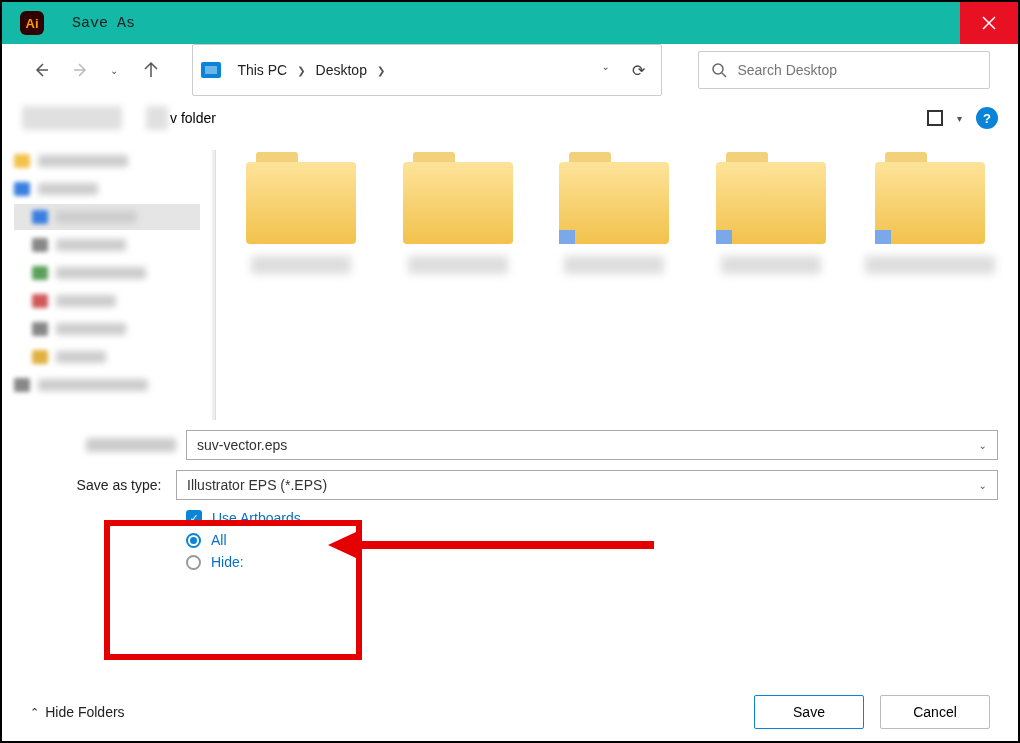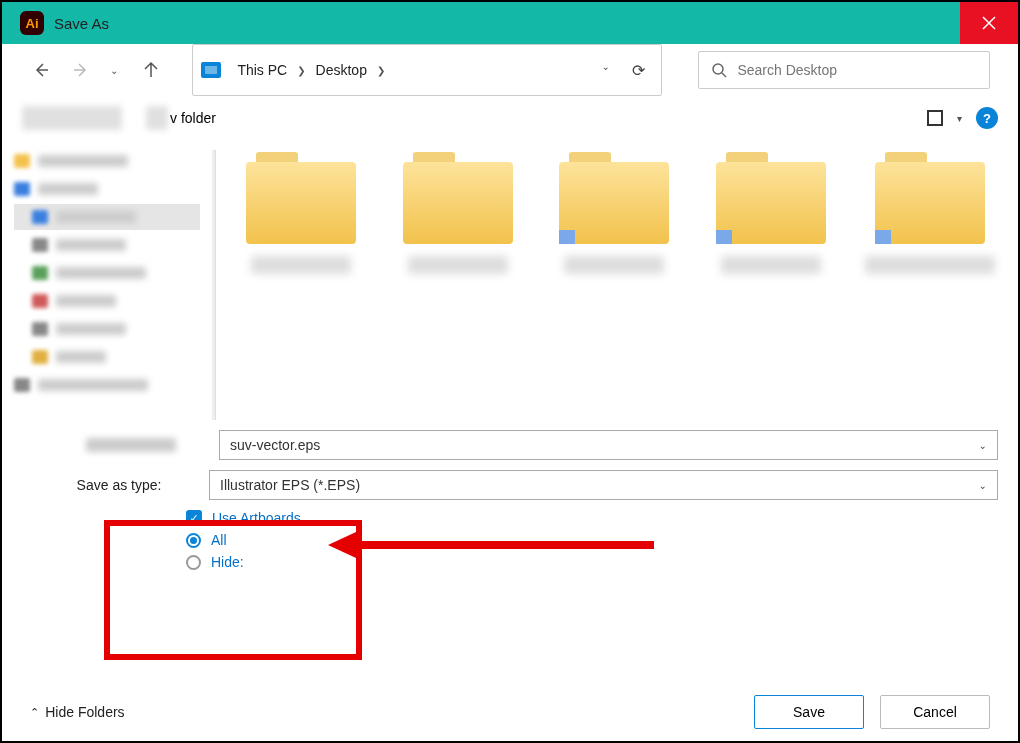--- a/index.html
+++ b/index.html
@@ -1,21 +1,21 @@
 <!DOCTYPE html>
 <html><head>
 <meta charset="utf-8">
 <style>
   * { box-sizing: border-box; margin: 0; padding: 0; font-family: "Segoe UI", Tahoma, sans-serif; }
   body { width: 1020px; height: 743px; background: #fff; position: relative; overflow: hidden; border: 2px solid #000; }
 
   
   .titlebar { height: 42px; display: flex; align-items: center; padding-left: 18px; background: #14b8a6; }
   .ai-icon { width: 24px; height: 24px; background: #310000; border-radius: 6px; display: inline-flex; align-items: center; justify-content: center; color: #ff9a00; font-weight: 700; font-size: 13px; }
-  .title-text { margin-left: 10px; font-size: 15px; color: #222; }
+  .title-text { margin-left: 28px; font-size: 15px; color: #222; font-family: Liberation Mono, monospace; }
   .close-btn { margin-left: auto; width: 58px; height: 42px; background: #e81123; color: #fff; display: flex; align-items: center; justify-content: center; font-size: 20px; cursor: pointer; }
 
   
   .navrow { height: 52px; display: flex; align-items: center; padding: 0 28px; gap: 18px; }
   .nav-arrow { width: 22px; height: 22px; display: flex; align-items: center; justify-content: center; color: #666; cursor: pointer; }
   .nav-arrow.disabled { color: #bbb; cursor: default; }
   .small-caret { font-size: 10px; color: #555; }
   .up-arrow { margin-left: 4px; }
   .addrbar { flex: 0 0 470px; height: 52px; border: 1px solid #ccc; border-radius: 2px; display: flex; align-items: center; padding: 0 8px; margin-left: 12px; }
   .folder-icon { width: 20px; height: 16px; background: #0a84d8; border-radius: 2px; margin-right: 10px; position: relative; }
@@ -52,21 +52,21 @@
   .big-folder .body { position: absolute; top: 10px; left: 0; width: 110px; height: 82px; background: linear-gradient(#fde39a, #f2c24c); border-radius: 4px; }
   .big-folder .corner { position: absolute; bottom: 0; left: 0; width: 16px; height: 14px; background: #7aa8e8; }
   .folder-label { margin-top: 12px; width: 100px; height: 18px; background: #ddd; filter: blur(4px); border-radius: 3px; }
   .folderpane .folder-item:last-child .folder-label { width: 130px; }
 
   
   .formarea { padding: 0 20px 0 70px; }
   .frow { display: flex; align-items: center; margin-bottom: 10px; }
   .flabel { width: 104px; text-align: center; font-size: 14px; color: #222; padding-right: 10px; }
   .flabel-blur { width: 90px; height: 14px; background: #ccc; filter: blur(3px); border-radius: 2px; margin-left: 14px; margin-right: 10px; }
-  .combo { flex: 1; height: 30px; border: 1px solid #aaa; background: #fff; display: flex; align-items: center; padding: 0 10px; font-size: 14px; color: #333; position: relative; margin-left: 33px; }
+  .combo { flex: 1; height: 30px; border: 1px solid #aaa; background: #fff; display: flex; align-items: center; padding: 0 10px; font-size: 14px; color: #333; position: relative; }
   .combo .caret { position: absolute; right: 10px; font-size: 10px; color: #555; }
 
   
   .highlight-box { position: absolute; left: 102px; top: 518px; width: 258px; height: 140px; border: 6px solid #e40000; pointer-events: none; z-index: 5; }
   .arrow-svg { position: absolute; left: 322px; top: 528px; z-index: 6; pointer-events: none; }
 
   .artboards { padding-left: 114px; }
   .ab-row { display: flex; align-items: center; gap: 10px; font-size: 14px; color: #0670c8; margin-bottom: 6px; }
   .chk { width: 16px; height: 16px; background: #0a84d8; border-radius: 3px; display: flex; align-items: center; justify-content: center; color: #fff; font-size: 11px; }
   .radio { width: 15px; height: 15px; border-radius: 50%; border: 2px solid #999; display: flex; align-items: center; justify-content: center; }

